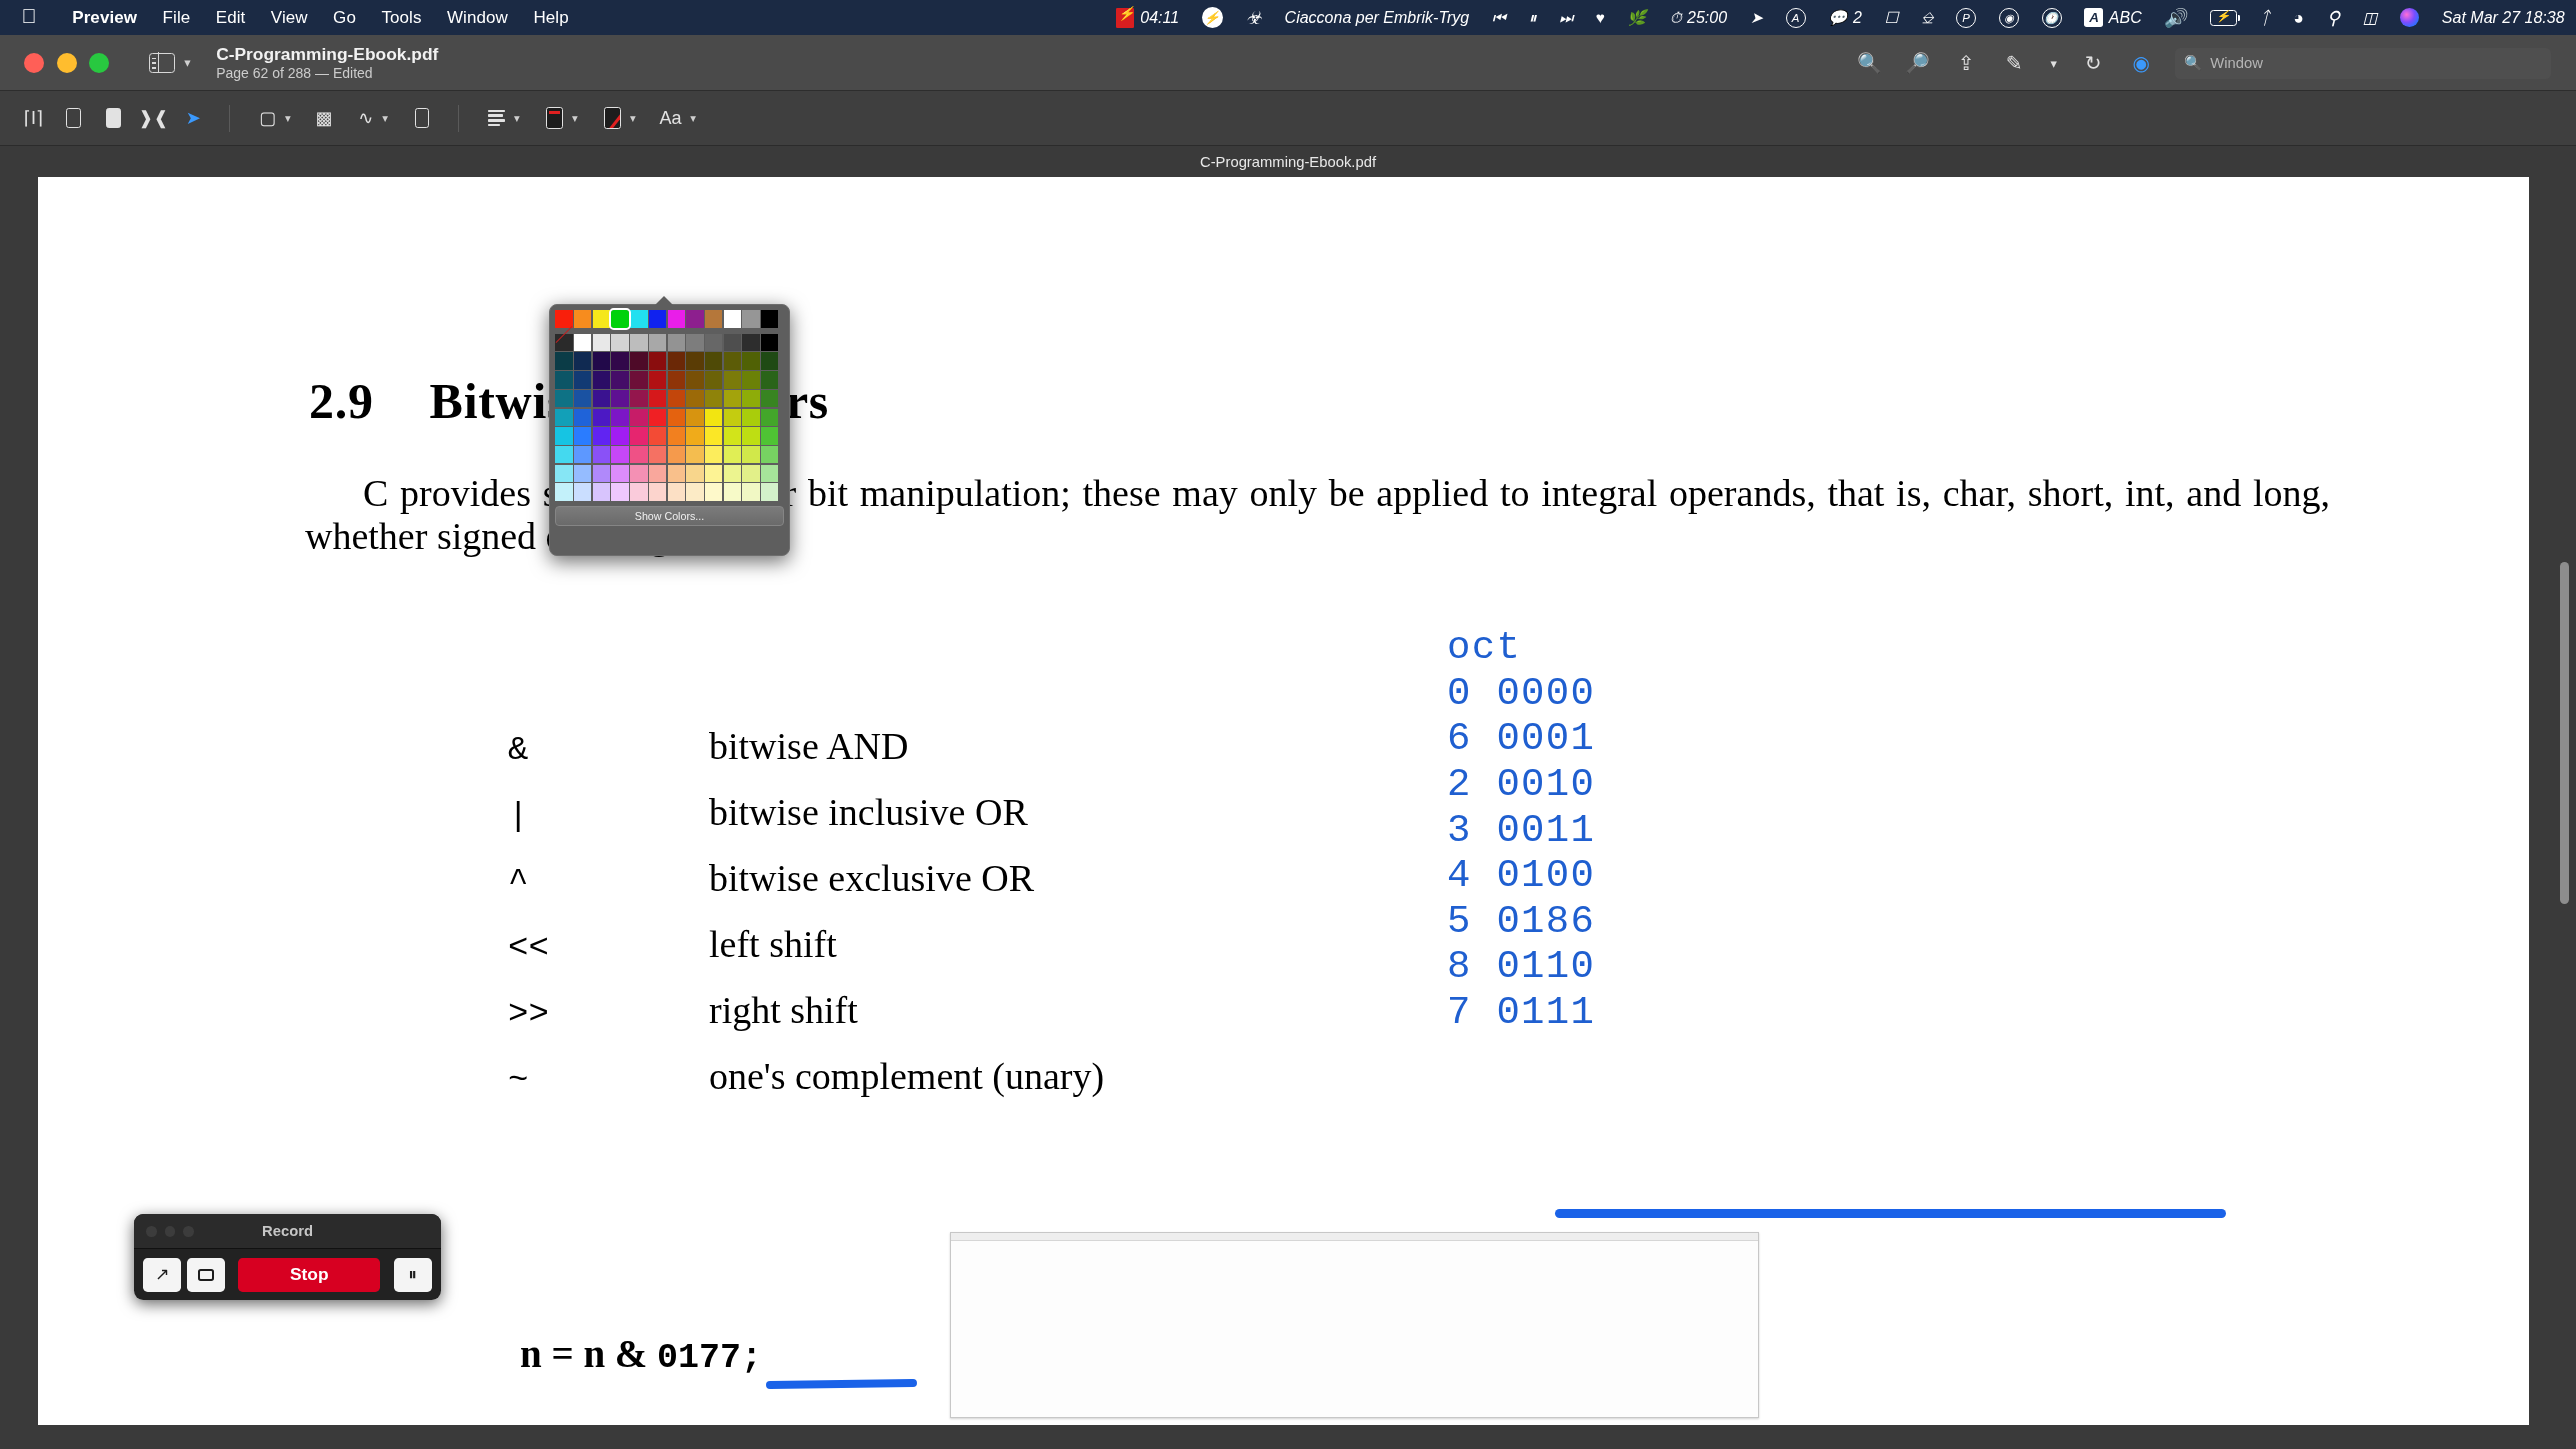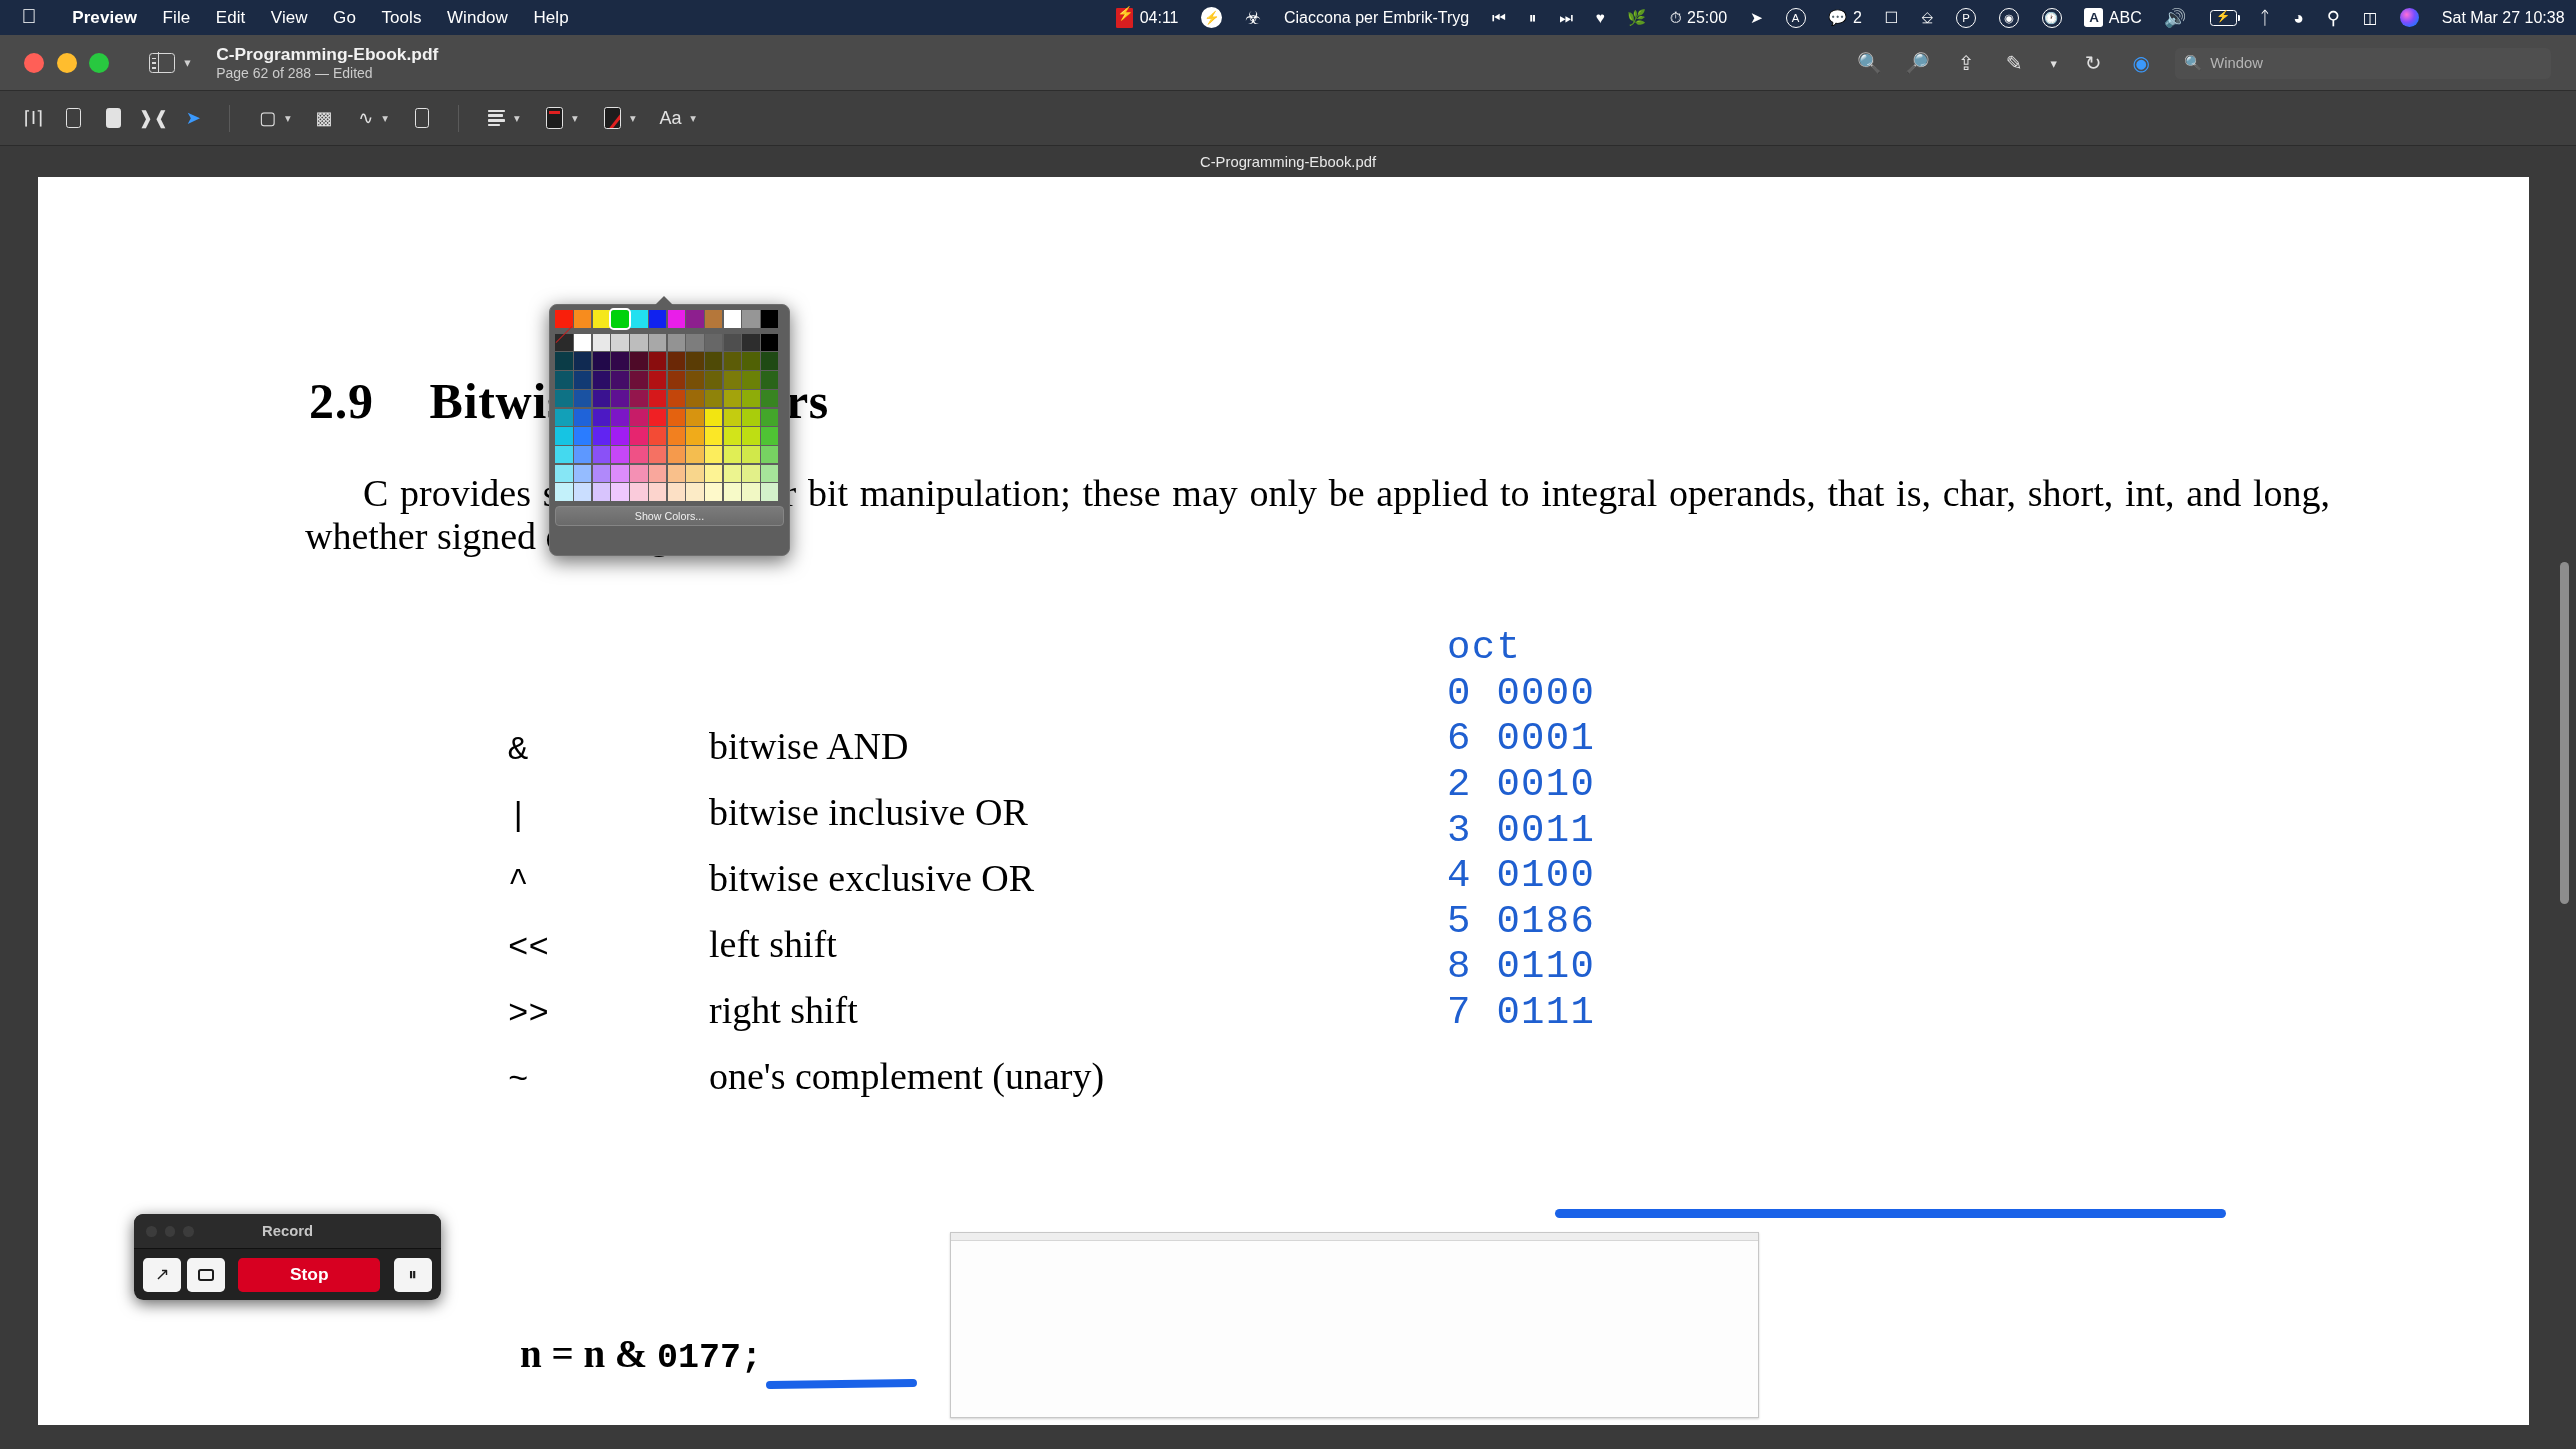--- a/index.html
+++ b/index.html
@@ -29,20 +29,21 @@
     padding: 0 12.7px;
     font-size: 17px;
     white-space: nowrap;
     letter-spacing: 0.1px;
   }
   #menubar .mb-item.bold { font-weight: bold; }
   #menubar .spacer { flex: 1; }
   #menubar .status {
     display: flex; align-items: center;
     gap: 0px;
+    font-style: italic;
   }
   #menubar .st {
     padding: 0 11.4px;
     display: flex; align-items: center; gap: 5.4px;
     white-space: nowrap;
     font-size: 16px;
   }
   .bat-red {
     display:inline-block; width: 17.4px; height: 20px;
     background: #d81e20; position: relative; border-radius: 1.3px;
@@ -466,21 +467,21 @@
     <div class="st">
         <span class="glyph">⚲</span>
       </div>
     <div class="st">
         <span class="glyph-sm">◫</span>
       </div>
     <div class="st">
         <span class="siri-orb"></span>
       </div>
     <div class="st">
-      <span>Sat Mar 27  10:38</span>
+      <span>Sat Mar 27  18:38</span>
     </div>
   </div>
 </div>
 
 <div id="window">
 
   <div id="titlebar">
     <div class="traffic">
       <span class="tl red"></span>
       <span class="tl yellow"></span>

